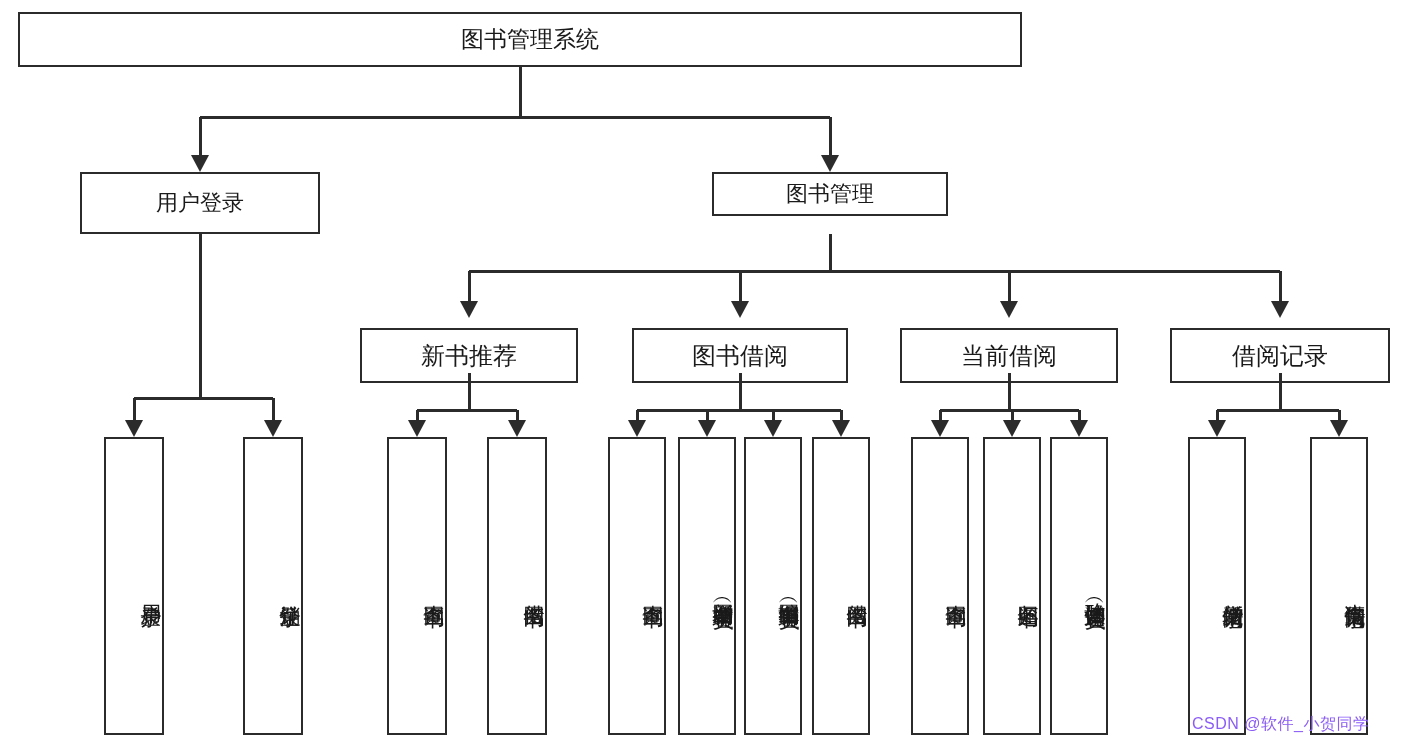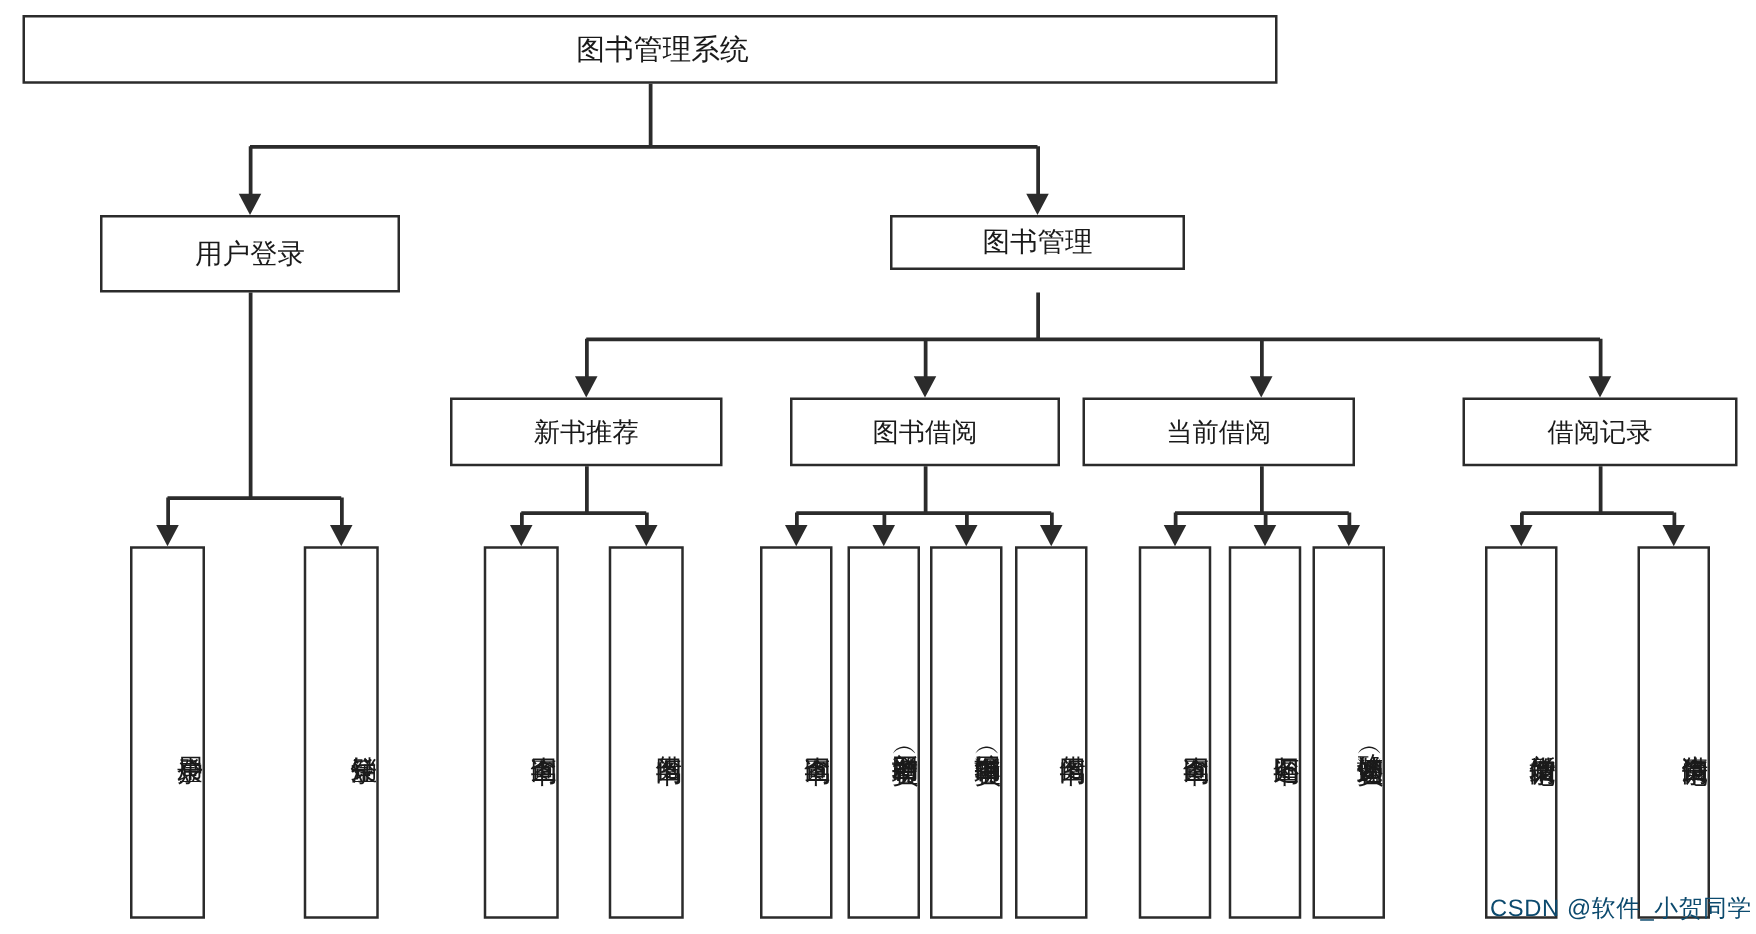--- a/index.html
+++ b/index.html
@@ -27,21 +27,22 @@
     justify-content: center;
     color: #1a1a1a;
   }
   .node-root {
     font-size: 23px;
   }
   .node-l1 {
     font-size: 22px;
   }
   .node-l2 {
-    font-size: 21px;
+    font-size: 24px;
+    margin-top: 10px;
   }
   .node-leaf {
     font-size: 21px;
     writing-mode: vertical-rl;
     text-orientation: upright;
     align-items: flex-start;
     justify-content: center;
     padding-top: 8px;
     line-height: 1.06;
     letter-spacing: 1px;
@@ -64,22 +65,22 @@
   .arrow {
     position: absolute;
     width: 0;
     height: 0;
     border-left: 9px solid transparent;
     border-right: 9px solid transparent;
     border-top: 17px solid #2b2b2b;
   }
   .watermark {
     position: absolute;
-    color: #0c4a6e;
-    font-size: 19px;
+    color: #8b5cf6;
+    font-size: 16px;
     white-space: nowrap;
     letter-spacing: 0.5px;
   }
 </style>
 </head>
 <body>
 
 <div id="canvas">
 
   <div id="nodes-layer">
@@ -91,21 +92,21 @@
       </div>
       <div class="node node-l1" style="left: 712px; top: 172px; width: 236px; height: 44px;">
         <span class="leaf-label">图书管理</span>
       </div>
       <div class="node node-l2" style="left: 360px; top: 318px; width: 218px; height: 55px;">
         <span class="leaf-label">新书推荐</span>
       </div>
       <div class="node node-l2" style="left: 632px; top: 318px; width: 216px; height: 55px;">
         <span class="leaf-label">图书借阅</span>
       </div>
-      <div class="node node-l2" style="left: 866px; top: 318px; width: 218px; height: 55px;">
+      <div class="node node-l2" style="left: 900px; top: 318px; width: 218px; height: 55px;">
         <span class="leaf-label">当前借阅</span>
       </div>
       <div class="node node-l2" style="left: 1170px; top: 318px; width: 220px; height: 55px;">
         <span class="leaf-label">借阅记录</span>
       </div>
       <div class="node node-leaf" style="left: 104px; top: 437px; width: 60px; height: 298px;">
         <span class="leaf-label">用户登录</span>
       </div>
       <div class="node node-leaf" style="left: 243px; top: 437px; width: 60px; height: 298px;">
         <span class="leaf-label">注销登录</span>

